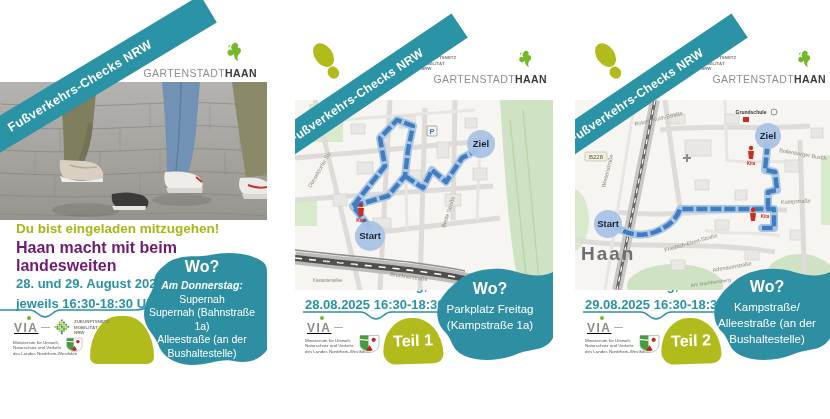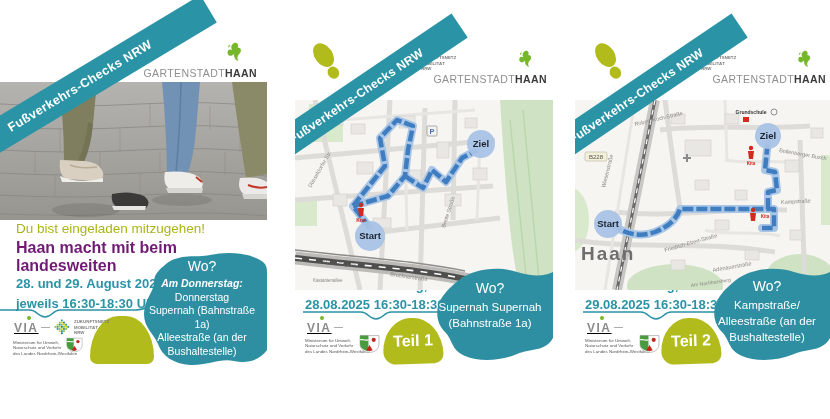--- a/index.html
+++ b/index.html
@@ -19,41 +19,41 @@
   .griffin{display:block;margin:0 14px 1px auto;}
   .gart{font-size:10.5px;color:#8e8e8e;letter-spacing:.4px;}
   .haanb{font-size:10.5px;color:#3a3a3a;font-weight:bold;letter-spacing:.4px;}
 
   .znm{position:absolute;display:flex;align-items:center;z-index:5;}
   .znmtext{margin-left:4px;color:#7c7c7c;font-weight:bold;font-size:8px;line-height:1.2;
     transform:scale(.55);transform-origin:0 50%;white-space:nowrap;}
 
   .photo{position:absolute;left:0;top:82px;z-index:1;}
 
-  .headline{position:absolute;left:16px;top:221px;font-size:13.5px;font-weight:normal;color:#a9b614;}
+  .headline{position:absolute;left:16px;top:221px;font-size:13.5px;font-weight:bold;color:#a9b614;}
   .subline{position:absolute;left:16px;top:239px;font-size:16px;font-weight:bold;color:#701a75;line-height:18px;}
   .dates{position:absolute;left:16px;top:274px;font-size:13px;font-weight:bold;color:#2b93a6;line-height:20px;}
   .wann{position:absolute;left:10px;top:276px;font-size:13px;font-weight:bold;color:#2b93a6;line-height:19px;}
 
   .wave{position:absolute;z-index:2;}
 
   .via{position:absolute;z-index:3;height:16px;text-decoration:underline;}
   .via-txt{font-size:12px;font-weight:600;color:#8b8b8b;letter-spacing:1.5px;}
   .via-dot{position:absolute;width:4px;height:4px;border-radius:50%;background:#76b82a;top:-2px;left:13px;}
   .via-dash{display:inline-block;width:9px;height:1px;background:#adadad;margin-left:2px;vertical-align:4px;}
   .ministry{position:absolute;font-size:8px;color:#555;line-height:1.3;transform:scale(.55);
     transform-origin:0 0;white-space:nowrap;z-index:3;}
 
   .olive-dome{position:absolute;background:#b2bb1c;z-index:3;}
   .dome1{left:90px;top:316px;width:64px;height:48px;border-radius:32px 32px 8px 8px / 46px 46px 8px 8px;}
   .teil-blob{position:absolute;background:#b2bb1c;z-index:5;display:flex;align-items:center;justify-content:center;
     color:#fff;font-weight:bold;font-size:16px;border-radius:30px 32px 10px 14px / 36px 40px 10px 14px;transform:rotate(-2deg);}
   .teal-blob-svg{position:absolute;z-index:4;}
   .wo-text{position:absolute;z-index:5;color:#fff;text-align:center;}
-  .wo-title{font-size:14px;font-weight:normal;margin-bottom:3px;}
+  .wo-title{font-size:16px;font-weight:bold;margin-bottom:3px;}
   .wo-body1{font-size:10.5px;line-height:13.5px;}
   .wo-body2{font-size:11.5px;line-height:16px;}
   .bi{font-weight:bold;font-style:italic;margin-top:19px;}
 
   .maplabel{fill:#8a8881;}
   svg text{user-select:none;}
 </style>
 </head>
 <body>
 
@@ -181,21 +181,21 @@
     </svg>
 
     <div class="olive-dome dome1"></div>
 
     <svg class="teal-blob-svg" style="left:136px;top:250px;" width="131" height="118" viewBox="0 0 131 118" preserveAspectRatio="none">
       <path d="M30 14 C44 3 60 8 74 5 C92 1 112 3 124 10 C131 14 131 18 131 24 L131 100 C124 110 112 114 98 111 C84 108 70 116 54 115 C38 114 26 106 22 94 C18 84 8 78 8 64 C8 50 18 42 18 32 C18 24 24 19 30 14 Z" fill="#2e8fa2"></path>
     </svg>
     <div class="wo-text" style="left:142px;top:258px;width:120px;">
       <div class="wo-title">Wo?</div>
       <div class="wo-body1">
-        <div><span class="bi">Am Donnerstag:</span><span> Donnerstag</span></div>
+        <div><span class="bi">Am Donnerstag:</span><span> Supernah</span></div>
         <div>Supernah (Bahnstraße 1a)</div>
         <div>Alleestraße (an der</div>
         <div>Bushaltestelle)</div>
       </div>
     </div>
   </div>
 
   <div class="panel" id="p2">
     <svg style="position:absolute;left:6px;top:38px;z-index:5;" width="50" height="56" viewBox="0 0 50 56">
       <g fill="#b2bb1c" transform="translate(26,22) rotate(-35)">
@@ -340,22 +340,22 @@
       <circle cx="14" cy="5" r="2" fill="#c2271f"></circle>
       <path d="M10 10 L13 15 L10 16 L7 15 Z" fill="#c2271f"></path>
     </svg>
 
     <svg class="teal-blob-svg" style="left:130px;top:268px;" width="128" height="96" viewBox="0 0 128 96" preserveAspectRatio="none">
       <path d="M34 12 C50 0 74 -2 92 4 C108 9 120 8 128 4 L128 70 C120 84 106 80 92 86 C76 93 54 94 40 88 C26 82 28 72 20 64 C10 54 10 38 18 28 C24 20 28 17 34 12 Z" fill="#2e8fa2"></path>
     </svg>
     <div class="wo-text" style="left:138px;top:280px;width:114px;">
       <div class="wo-title">Wo?</div>
       <div class="wo-body2">
-        <div>Supernah Supernah</div>
-        <div>(Bahnstraße 1a)</div>
+        <div>Parkplatz Freitag</div>
+        <div>(Kampstraße 1a)</div>
       </div>
     </div>
     <div class="teil-blob" style="left:88px;top:318px;width:60px;height:46px;">
       <span>Teil 1</span>
     </div>
   </div>
 
   <div class="panel" id="p3">
     <svg style="position:absolute;left:8px;top:38px;z-index:5;" width="50" height="56" viewBox="0 0 50 56">
       <g fill="#b2bb1c" transform="translate(26,22) rotate(-35)">

